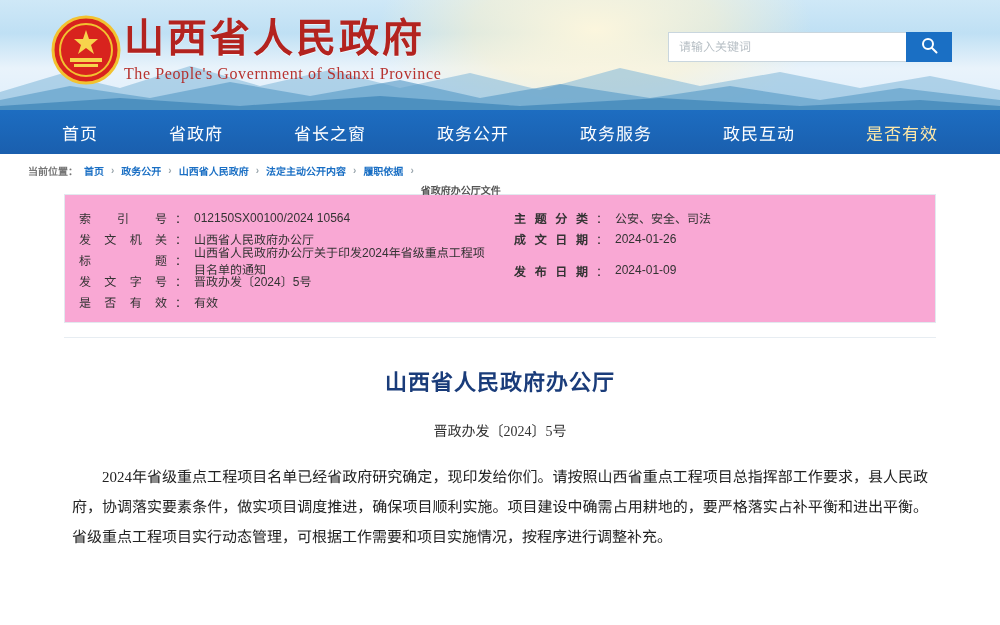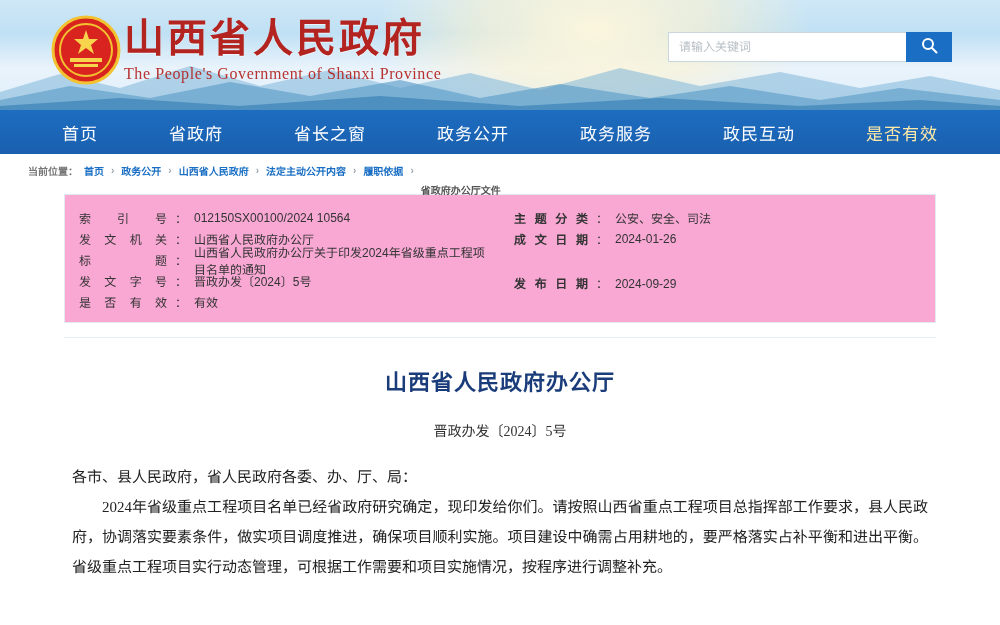--- a/index.html
+++ b/index.html
@@ -233,33 +233,32 @@
     <div class="meta-row">
       <span class="meta-key">主题分类</span>
       <span class="meta-colon">：</span>
       <span class="meta-val">公安、安全、司法</span>
     </div>
     <div class="meta-row">
       <span class="meta-key">成文日期</span>
       <span class="meta-colon">：</span>
       <span class="meta-val">2024-01-26</span>
     </div>
-    <div class="meta-row" style="height:42px;align-items:flex-end;">
+    <div class="meta-row" style="height:42px;">
       <span class="meta-key">发布日期</span>
       <span class="meta-colon">：</span>
-      <span class="meta-val">2024-09-29</span>
+      <span class="meta-val">2024-01-09</span>
     </div>
   </div>
 </div>
 
 <div class="article">
   <div class="doc-title">
     <div>山西省人民政府办公厅</div>
   </div>
 
   <div class="doc-number">晋政办发〔2024〕5号</div>
 
   <div class="doc-body">
-    <p>各市、县人民政府，省人民政府各委、办、厅、局：</p>
     <p class="indent">2024年省级重点工程项目名单已经省政府研究确定，现印发给你们。请按照山西省重点工程项目总指挥部工作要求，县人民政府，协调落实要素条件，做实项目调度推进，确保项目顺利实施。项目建设中确需占用耕地的，要严格落实占补平衡和进出平衡。省级重点工程项目实行动态管理，可根据工作需要和项目实施情况，按程序进行调整补充。</p>
   </div>
 
 </div>
 
 </body></html>

